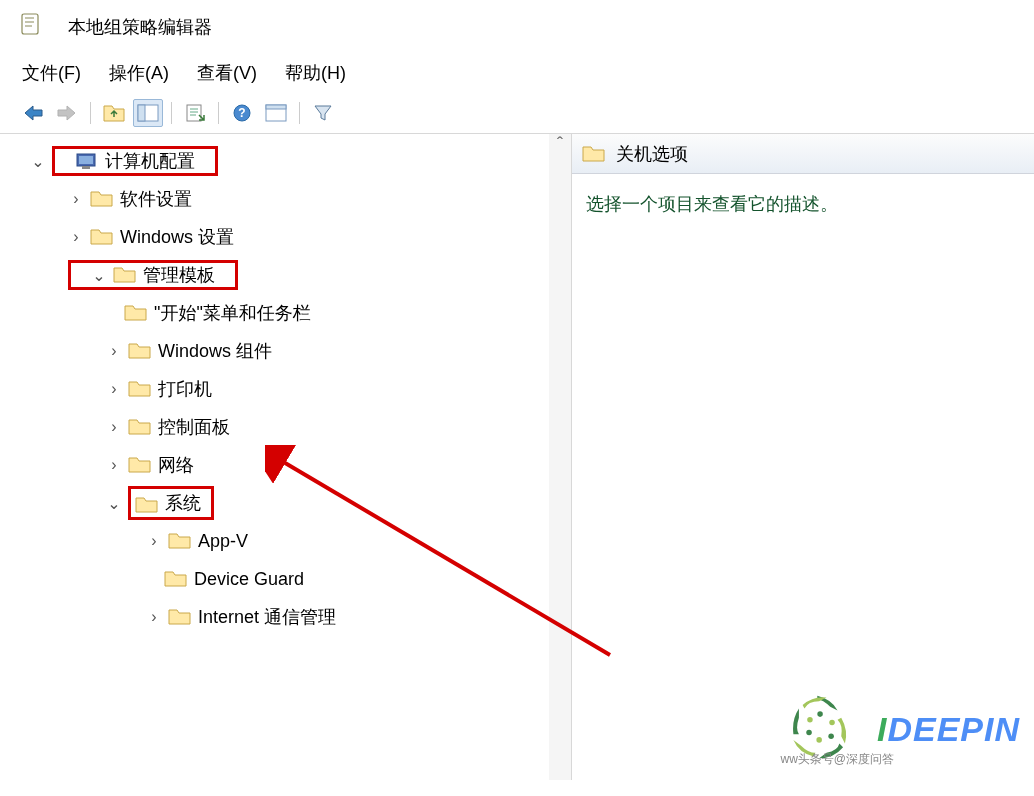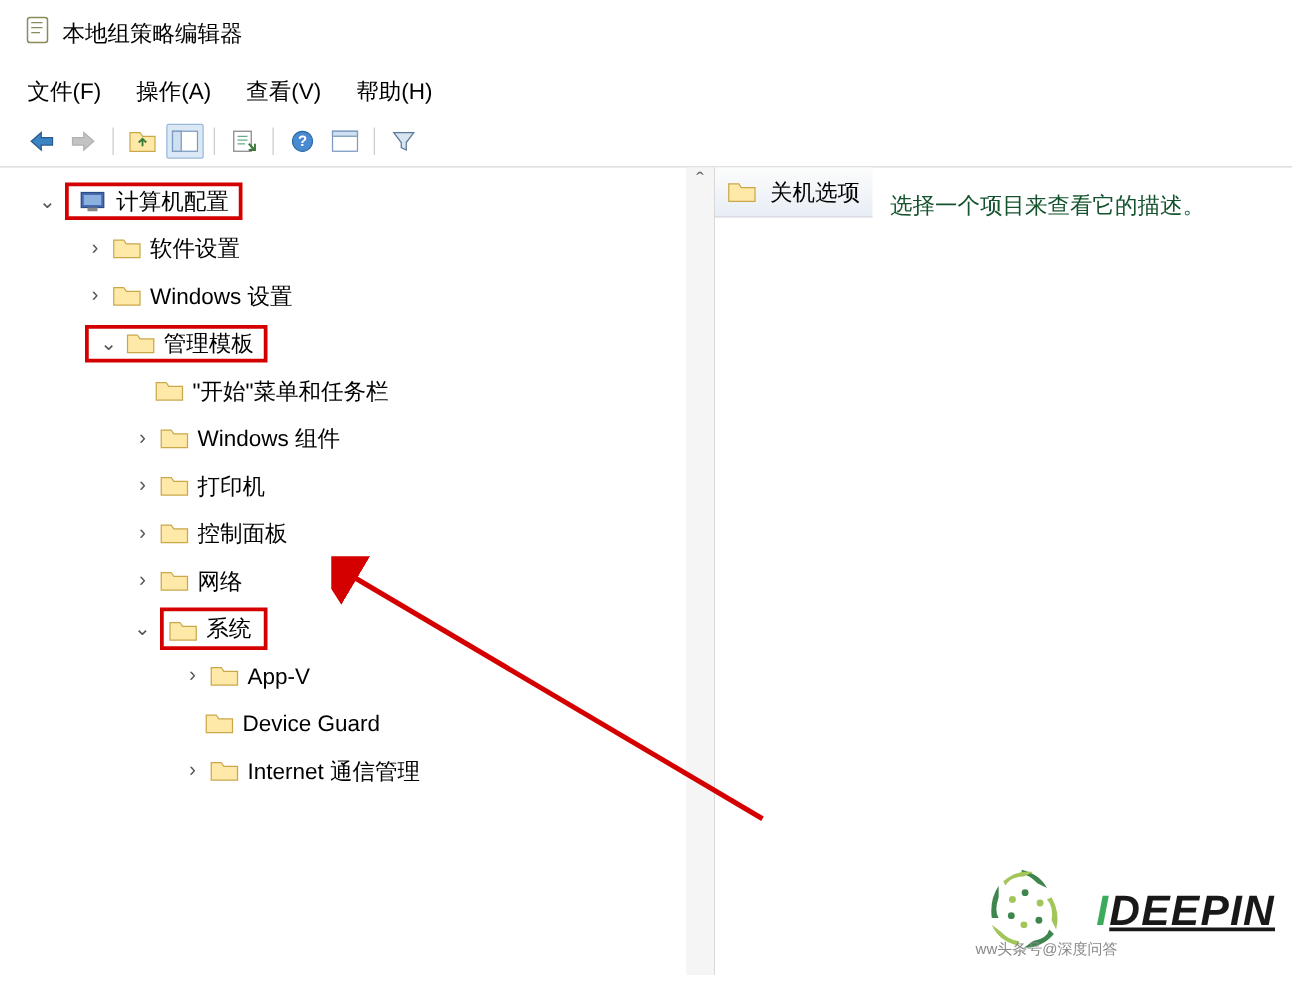--- a/index.html
+++ b/index.html
@@ -9,21 +9,21 @@
   background: #fff;
   width: 1034px;
   height: 796px;
   overflow: hidden;
   position: relative;
 }
 .titlebar {
   display: flex;
   align-items: center;
   padding: 12px 20px;
-  gap: 8px;
+  gap: 26px;
   text-align: right;
 }
 .menubar {
   display: flex;
   gap: 28px;
   padding: 8px 22px 10px;
 }
 .menubar span { cursor: pointer; }
 .toolbar {
   display: flex;
@@ -90,26 +90,26 @@
 }
 .folder-icon {
   width: 24px;
   height: 20px;
   display: inline-flex;
   align-items: center;
   justify-content: center;
 }
 .highlight-red {
   border: 3px solid #d40000;
-  padding: 0 8px;
+  padding: 0 20px;
 }
 .right-pane {
   flex: 1;
   display: flex;
-  flex-direction: row;
+  flex-direction: column;
 }
 .right-header {
   height: 40px;
   background: linear-gradient(#fcfcfc, #e8eef5);
   border-bottom: 1px solid #d0d4dc;
   display: flex;
   align-items: center;
   padding: 0 10px;
   gap: 10px;
 }
@@ -134,21 +134,21 @@
   opacity: 0.9;
 }
 .wm-logo svg { width: 92px; height: 92px; }
 .wm-text {
   font-size: 34px;
   font-weight: 800;
   font-style: italic;
   letter-spacing: 1px;
 }
 .wm-text .i { color: #28a24a; }
-.wm-text .rest { color: #000000; text-decoration: underline; }
+.wm-text .rest { color: #3b82f6; }
 .credit {
   position: absolute;
   right: 140px;
   bottom: 28px;
   font-size: 12px;
   color: #888;
 }
 </style>
 </head>
 <body>

